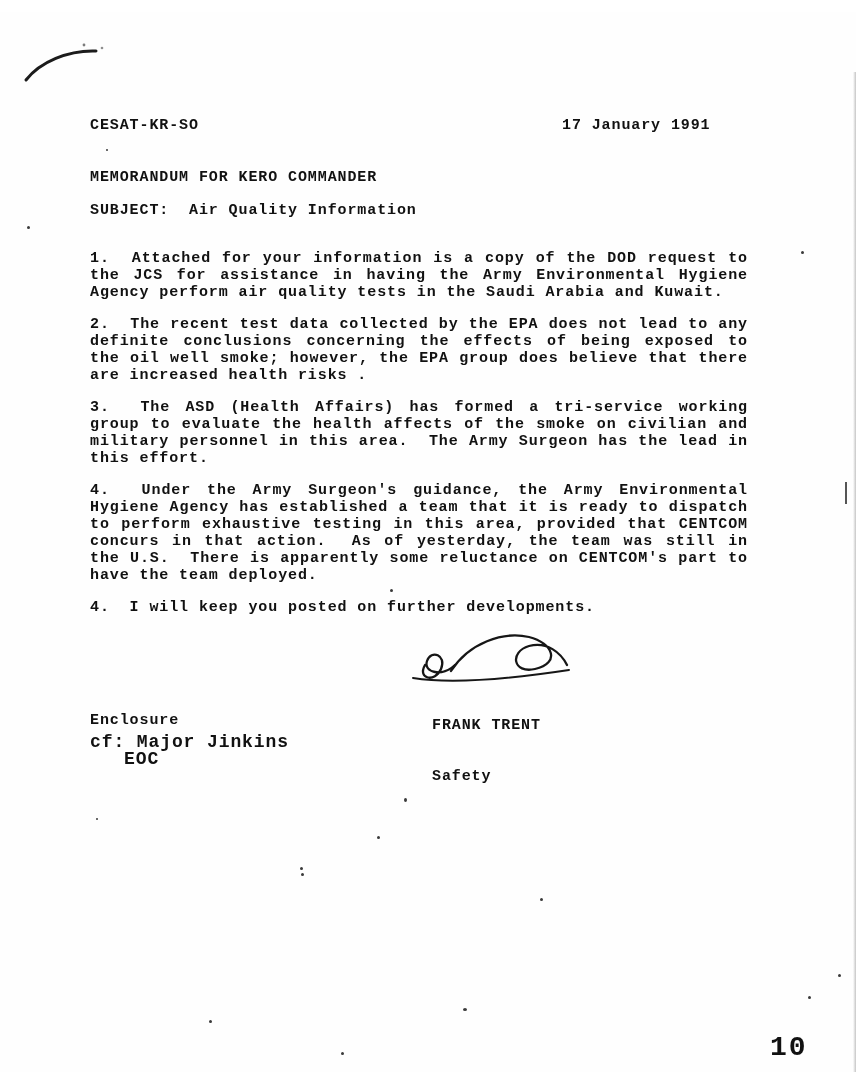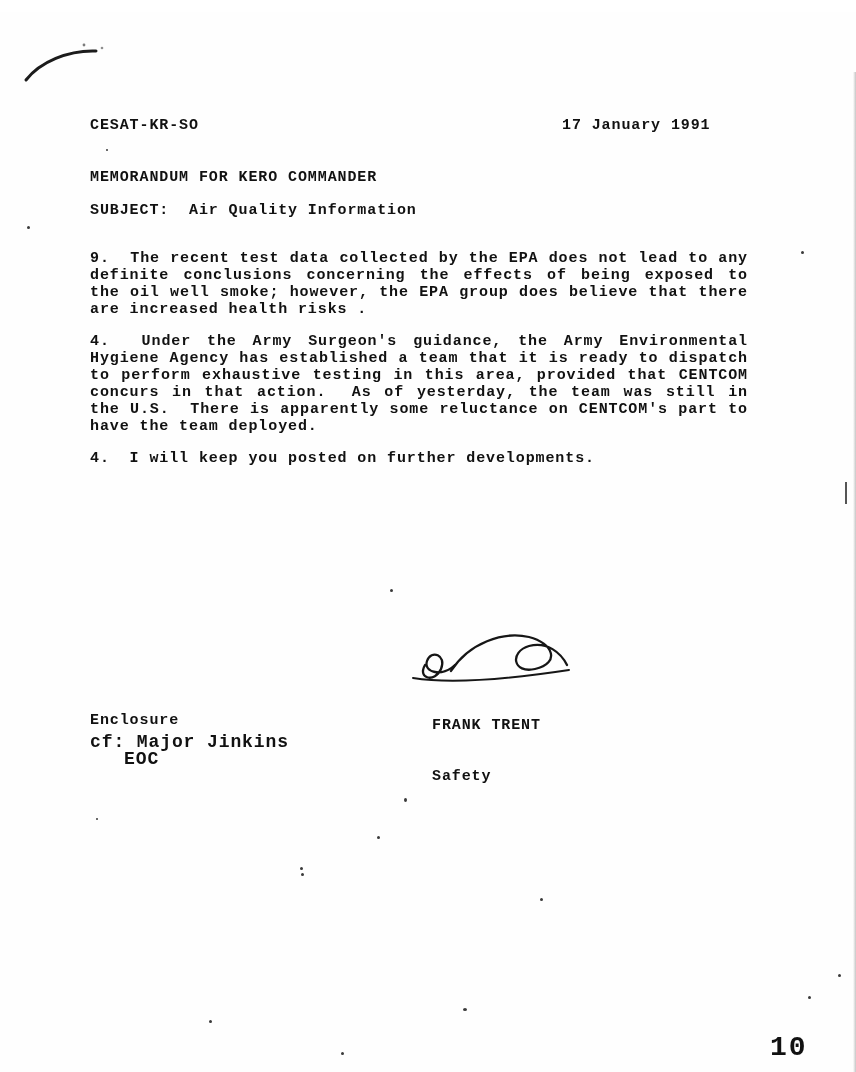--- a/index.html
+++ b/index.html
@@ -101,21 +101,23 @@
   </svg>
 
   <div class="txt" style="left:90px; top:105px;">CESAT-KR-SO</div>
   <div class="txt" style="left:562px; top:105px;">17 January 1991</div>
 
   <div class="txt" style="left:90px; top:190px;">SUBJECT:  Air Quality Information</div>
 
   <div class="txt" style="left:90px; top:157px;">MEMORANDUM FOR KERO COMMANDER</div>
 
   <div class="body-block">
-    <p>9.  The recent test data collected by the EPA does not lead to any definite conclusions concerning the effects of being exposed to the oil well smoke; however, the EPA group does believe that there are increased health risks .</p>
+    <p>1.  Attached for your information is a copy of the DOD request to the JCS for assistance in having the Army Environmental Hygiene Agency perform air quality tests in the Saudi Arabia and Kuwait.</p>
+    <p>2.  The recent test data collected by the EPA does not lead to any definite conclusions concerning the effects of being exposed to the oil well smoke; however, the EPA group does believe that there are increased health risks .</p>
+    <p>3.  The ASD (Health Affairs) has formed a tri-service working group to evaluate the health affects of the smoke on civilian and military personnel in this area.  The Army Surgeon has the lead in this effort.</p>
     <p>4.  Under the Army Surgeon's guidance, the Army Environmental Hygiene Agency has established a team that it is ready to dispatch to perform exhaustive testing in this area, provided that CENTCOM concurs in that action.  As of yesterday, the team was still in the U.S.  There is apparently some reluctance on CENTCOM's part to have the team deployed.</p>
     <p>4.  I will keep you posted on further developments.</p>
   </div>
 
   <svg class="mark" style="left:405px; top:613px;" width="170" height="62" viewBox="0 0 170 62">
     <path d="M20,40 C12,54 30,58 36,44 C42,30 26,24 22,36 C18,48 38,52 50,40" fill="none" stroke="#161616" stroke-width="2.3" stroke-linecap="round"></path>
     <path d="M46,46 C64,18 98,6 124,12 C148,18 156,38 130,44 C108,49 104,27 124,21 C142,16 156,28 162,40" fill="none" stroke="#161616" stroke-width="2.3" stroke-linecap="round"></path>
     <path d="M8,53 C52,60 118,52 164,45" fill="none" stroke="#161616" stroke-width="2" stroke-linecap="round"></path>
   </svg>
 

